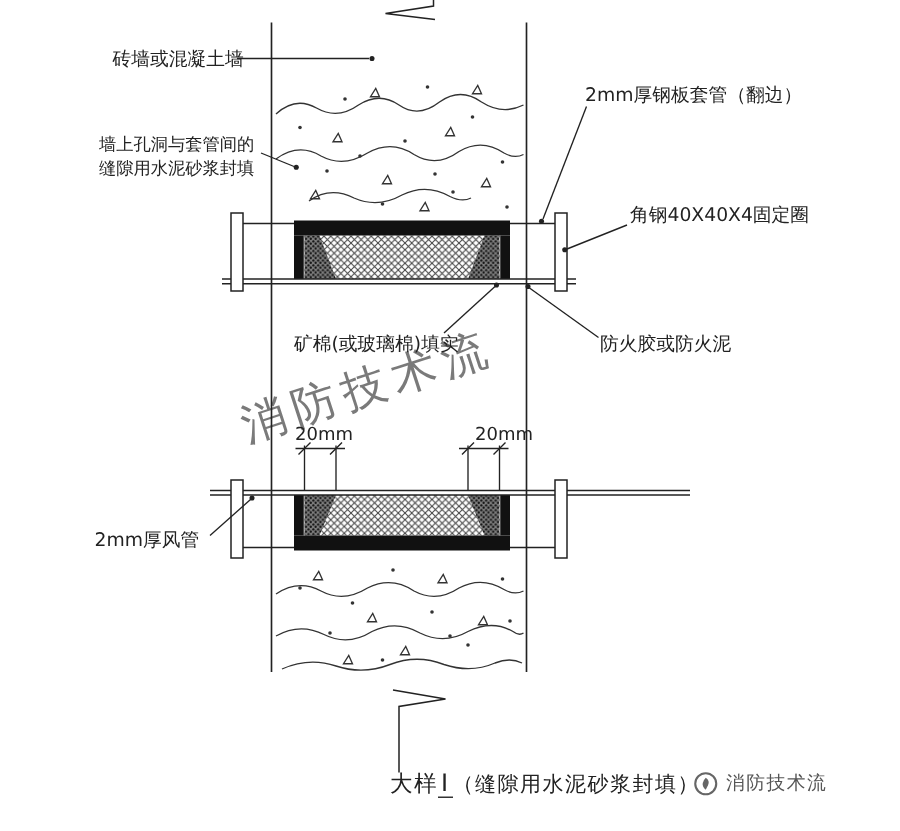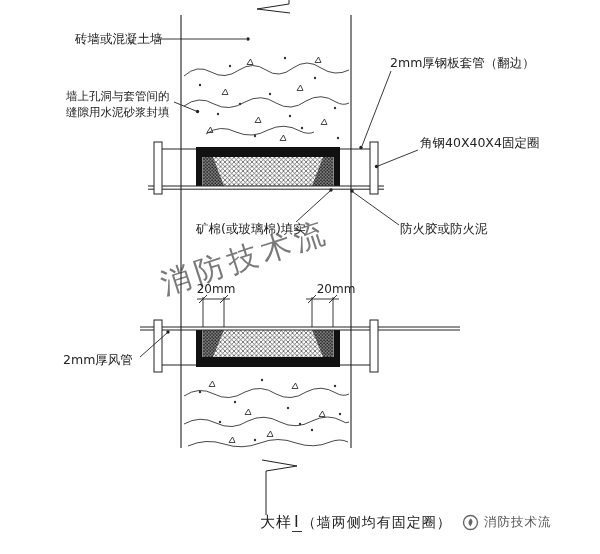--- a/index.html
+++ b/index.html
@@ -184,21 +184,21 @@
     <text class="lbl-sm" x="66" y="116">缝隙用水泥砂浆封填</text>
     <text class="lbl" x="390" y="67">2mm厚钢板套管（翻边）</text>
     <text class="lbl" x="420" y="147">角钢40X40X4固定圈</text>
     <text class="lbl" x="196" y="233">矿棉(或玻璃棉)填实</text>
     <text class="lbl" x="400" y="233">防火胶或防火泥</text>
     <text class="lbl" x="63" y="364">2mm厚风管</text>
   </svg>
 
   
   <div class="title">
-    <span>大样</span><span class="numeral">Ⅰ</span><span class="suffix">（墙两侧均有固定圈）</span>
+    <span>大样</span><span class="numeral">Ⅰ</span><span class="suffix">（缝隙用水泥砂浆封填）</span>
   </div>
 
   
   <div class="brand">
     <svg width="17" height="17" viewBox="0 0 17 17">
       <circle cx="8.5" cy="8.5" r="7" fill="none" stroke="#666" stroke-width="1.4"></circle>
       <path d="M8.5,4.5 Q11.5,6.5 10,9.5 Q9,11.5 8.5,12.5 Q6,10.5 6.5,8 Q7,6 8.5,4.5 Z" fill="#666"></path>
     </svg>
     <span>消防技术流</span>
   </div>

